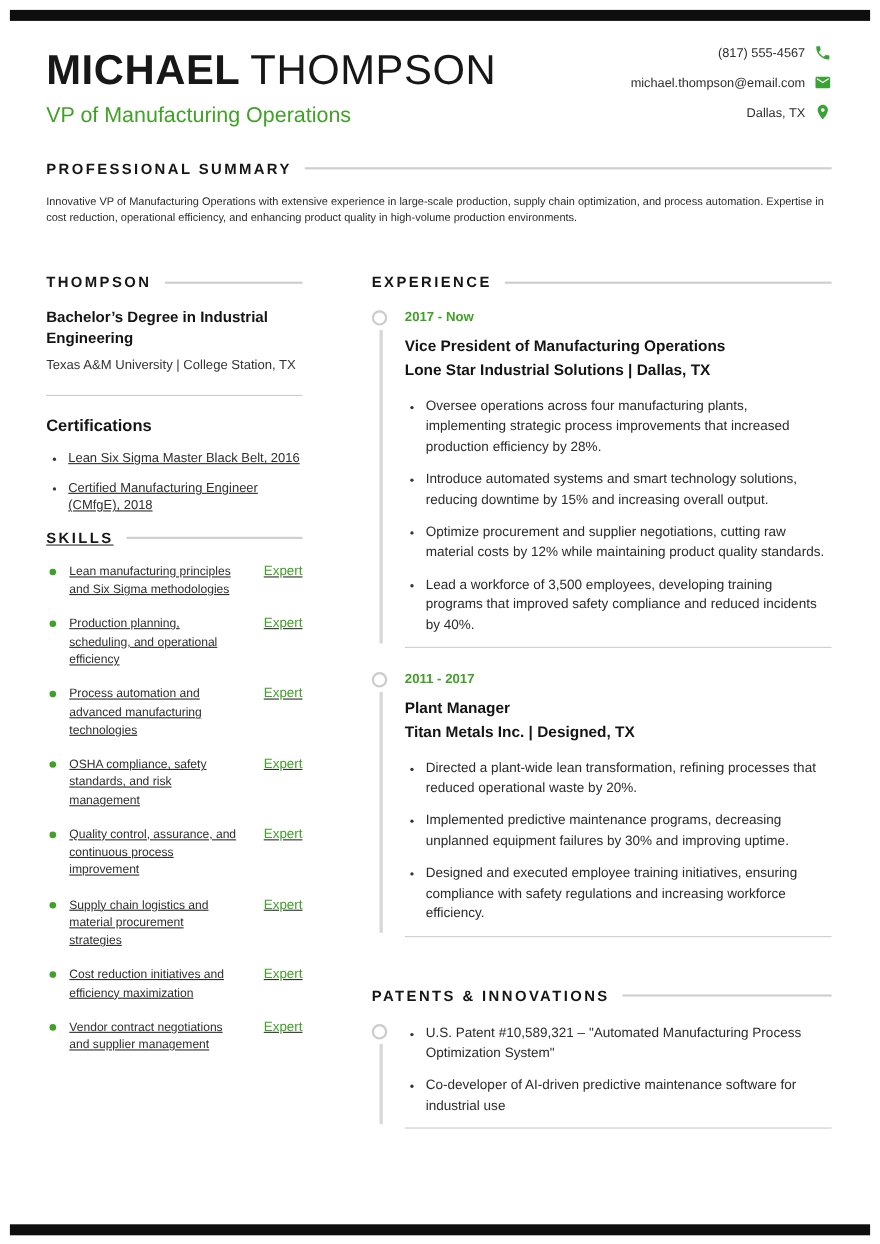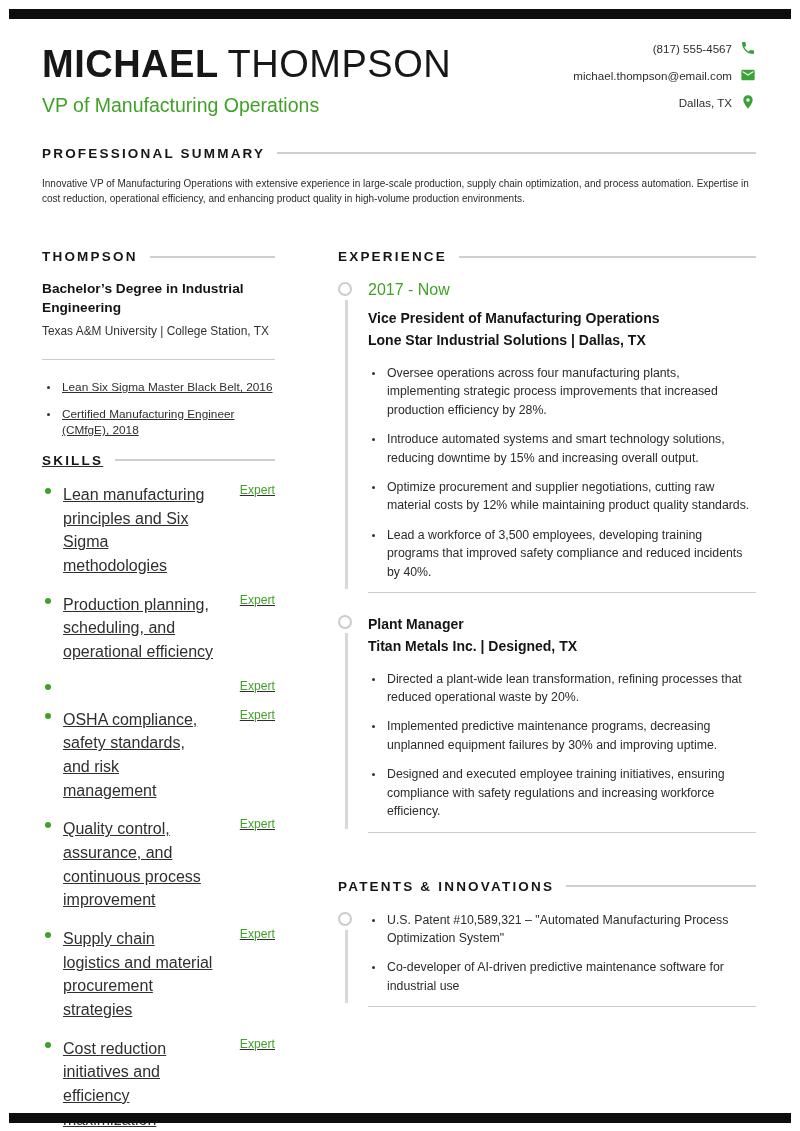--- a/index.html
+++ b/index.html
@@ -42,28 +42,28 @@
   .school { margin-top:7px; font-size:11.9px; color:#333; white-space:nowrap; }
   .divider { border-top:1.5px solid #ccc; margin:21px 0 19px 0; }
   .subhead { font-size:15px; font-weight:700; color:#141414; }
   .cert-list { margin-top:12px; padding-left:18px;text-decoration:underline; }
   .cert-list li { font-size:11.8px; color:#2f2f2f; line-height:1.4; margin-bottom:10px; padding-left:2px; }
   .cert-list li::marker { color:#333; font-size:10px; }
 
   .skills-block { margin-top:14px;text-decoration:underline; }
   .skill-row { display:flex; align-items:flex-start; margin-top:15px; }
   .skill-dot { width:6px; height:6px; border-radius:50%; margin:5px 12px 0 3px; flex:0 0 auto; }
-  .skill-text { width:152px; font-size:16px; line-height:1.48; color:#2f2f2f; }
+  .skill-text { width:152px; font-size:11px; line-height:1.48; color:#2f2f2f; }
   .skill-level { margin-left:auto; font-size:12.2px; font-weight:500; }
 
   
   .tl-entry { position:relative; padding-left:30px; margin-top:17px; }
   .tl-circle { position:absolute; left:0; top:1px; width:14px; height:14px; border:2px solid #ccc; border-radius:50%; background:#fff; z-index:2; }
   .tl-line { position:absolute; left:7px; top:19px; bottom:4px; width:2.5px; background:#d8d8d8; }
-  .dates { font-size:16px; font-weight:400; }
+  .dates { font-size:12px; font-weight:700; }
   .role { margin-top:9px; font-size:14px; font-weight:700; color:#141414; line-height:1.55; }
   .company { font-size:14px; font-weight:700; color:#141414; line-height:1.55; }
   .job-bullets { margin-top:12px; padding-left:17px; }
   .job-bullets li { font-size:12.3px; line-height:1.5; color:#2b2b2b; margin-bottom:11px; padding-left:2px; }
   .job-bullets li::marker { color:#333; font-size:10px; }
   .entry-divider { border-top:1.5px solid #ccc; margin-top:9px; }
   .patents-sec { margin-top:46px; }
 </style>
 </head>
 <body>
@@ -119,20 +119,21 @@
 
       <div class="sec-head">
         <span class="sec-title">THOMPSON</span>
         <span class="rule"></span>
       </div>
       <div class="degree">Bachelor’s Degree in Industrial Engineering</div>
       <div class="school">Texas A&amp;M University | College Station, TX</div>
 
       <div class="divider"></div>
 
+      <div class="subhead">Certifications</div>
       <ul class="cert-list">
         <li>Lean Six Sigma Master Black Belt, 2016</li>
         <li>Certified Manufacturing Engineer (CMfgE), 2018</li>
       </ul>
 
       <div class="skills-block">
         <div class="sec-head">
           <span class="sec-title">SKILLS</span>
           <span class="rule"></span>
         </div>
@@ -142,20 +143,21 @@
           <span class="skill-text">Lean manufacturing principles and Six Sigma methodologies</span>
           <span class="skill-level" style="color:#3fa226;">Expert</span>
         </div>
         <div class="skill-row">
           <span class="skill-dot" style="background:#3fa226;"></span>
           <span class="skill-text">Production planning, scheduling, and operational efficiency</span>
           <span class="skill-level" style="color:#3fa226;">Expert</span>
         </div>
         <div class="skill-row">
           <span class="skill-dot" style="background:#3fa226;"></span>
+          <span class="skill-text">Process automation and advanced manufacturing technologies</span>
           <span class="skill-level" style="color:#3fa226;">Expert</span>
         </div>
         <div class="skill-row">
           <span class="skill-dot" style="background:#3fa226;"></span>
           <span class="skill-text">OSHA compliance, safety standards, and risk management</span>
           <span class="skill-level" style="color:#3fa226;">Expert</span>
         </div>
         <div class="skill-row">
           <span class="skill-dot" style="background:#3fa226;"></span>
           <span class="skill-text">Quality control, assurance, and continuous process improvement</span>
@@ -197,20 +199,21 @@
           <li>Introduce automated systems and smart technology solutions, reducing downtime by 15% and increasing overall output.</li>
           <li>Optimize procurement and supplier negotiations, cutting raw material costs by 12% while maintaining product quality standards.</li>
           <li>Lead a workforce of 3,500 employees, developing training programs that improved safety compliance and reduced incidents by 40%.</li>
         </ul>
         <div class="entry-divider"></div>
       </div>
 
       <div class="tl-entry" style="margin-top:21px;">
         <span class="tl-circle"></span>
         <span class="tl-line"></span>
+        <div class="dates" style="color:#3fa226;">2011 - 2017</div>
         <div class="role">Plant Manager</div>
         <div class="company">Titan Metals Inc. | Designed, TX</div>
         <ul class="job-bullets">
           <li>Directed a plant-wide lean transformation, refining processes that reduced operational waste by 20%.</li>
           <li>Implemented predictive maintenance programs, decreasing unplanned equipment failures by 30% and improving uptime.</li>
           <li>Designed and executed employee training initiatives, ensuring compliance with safety regulations and increasing workforce efficiency.</li>
         </ul>
         <div class="entry-divider"></div>
       </div>
 

